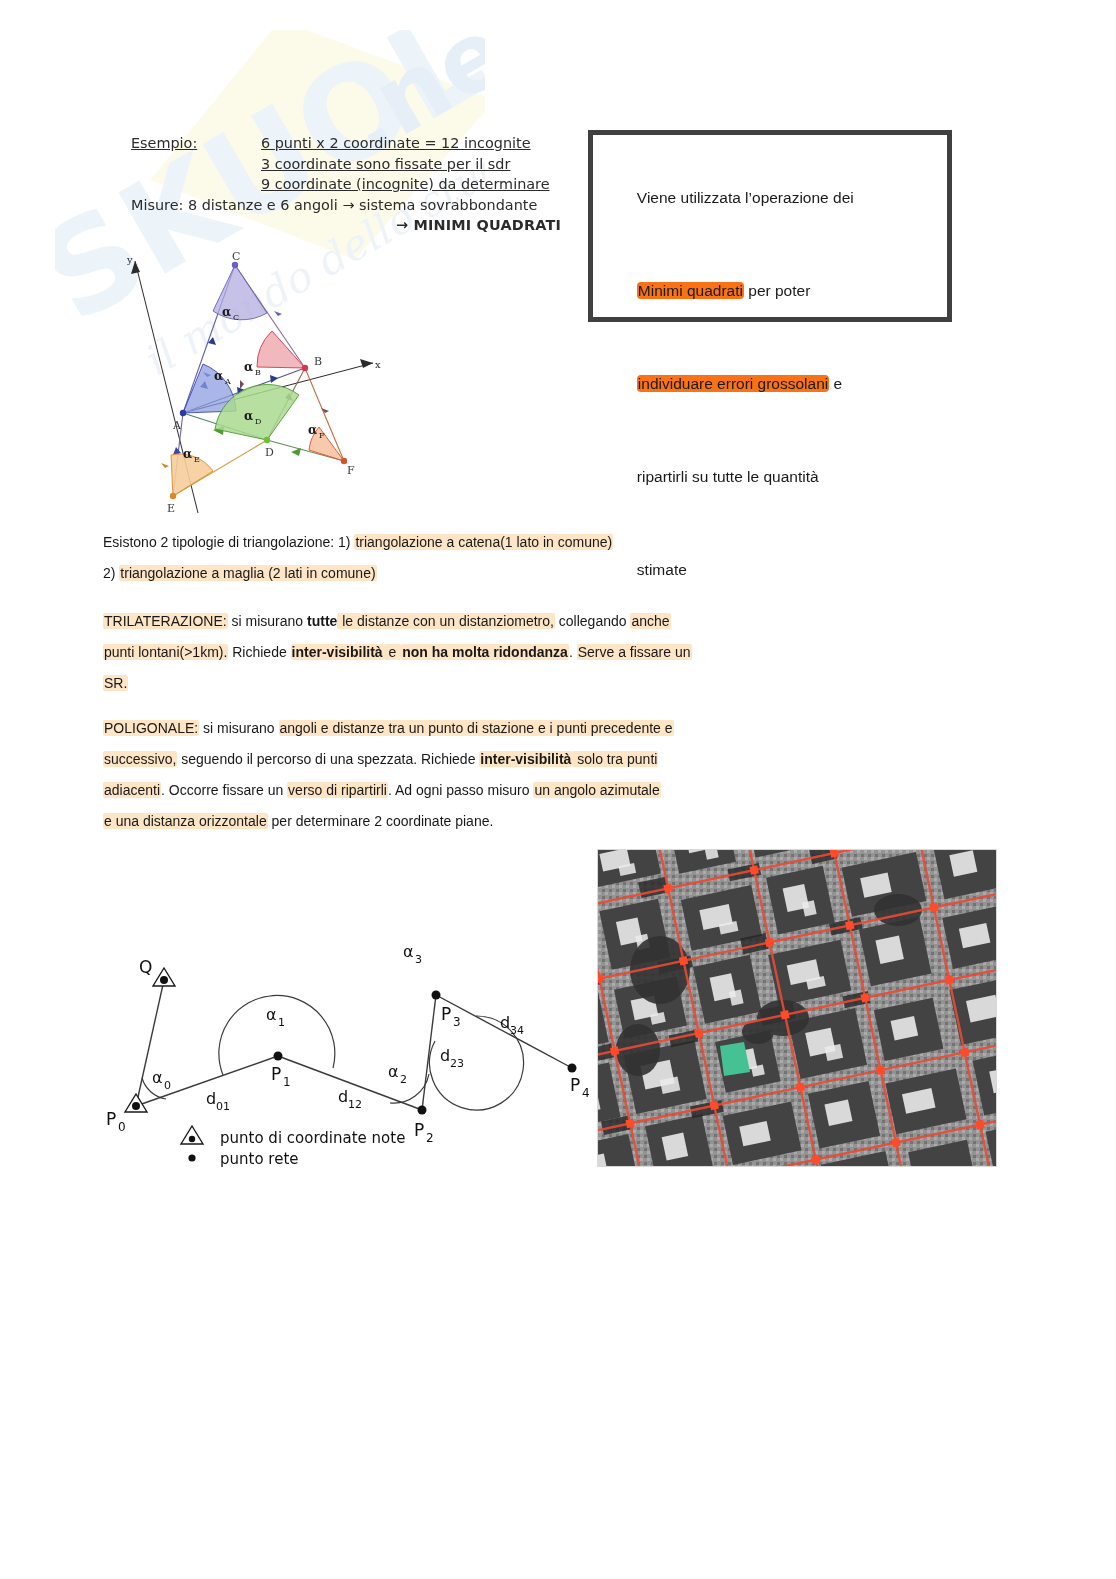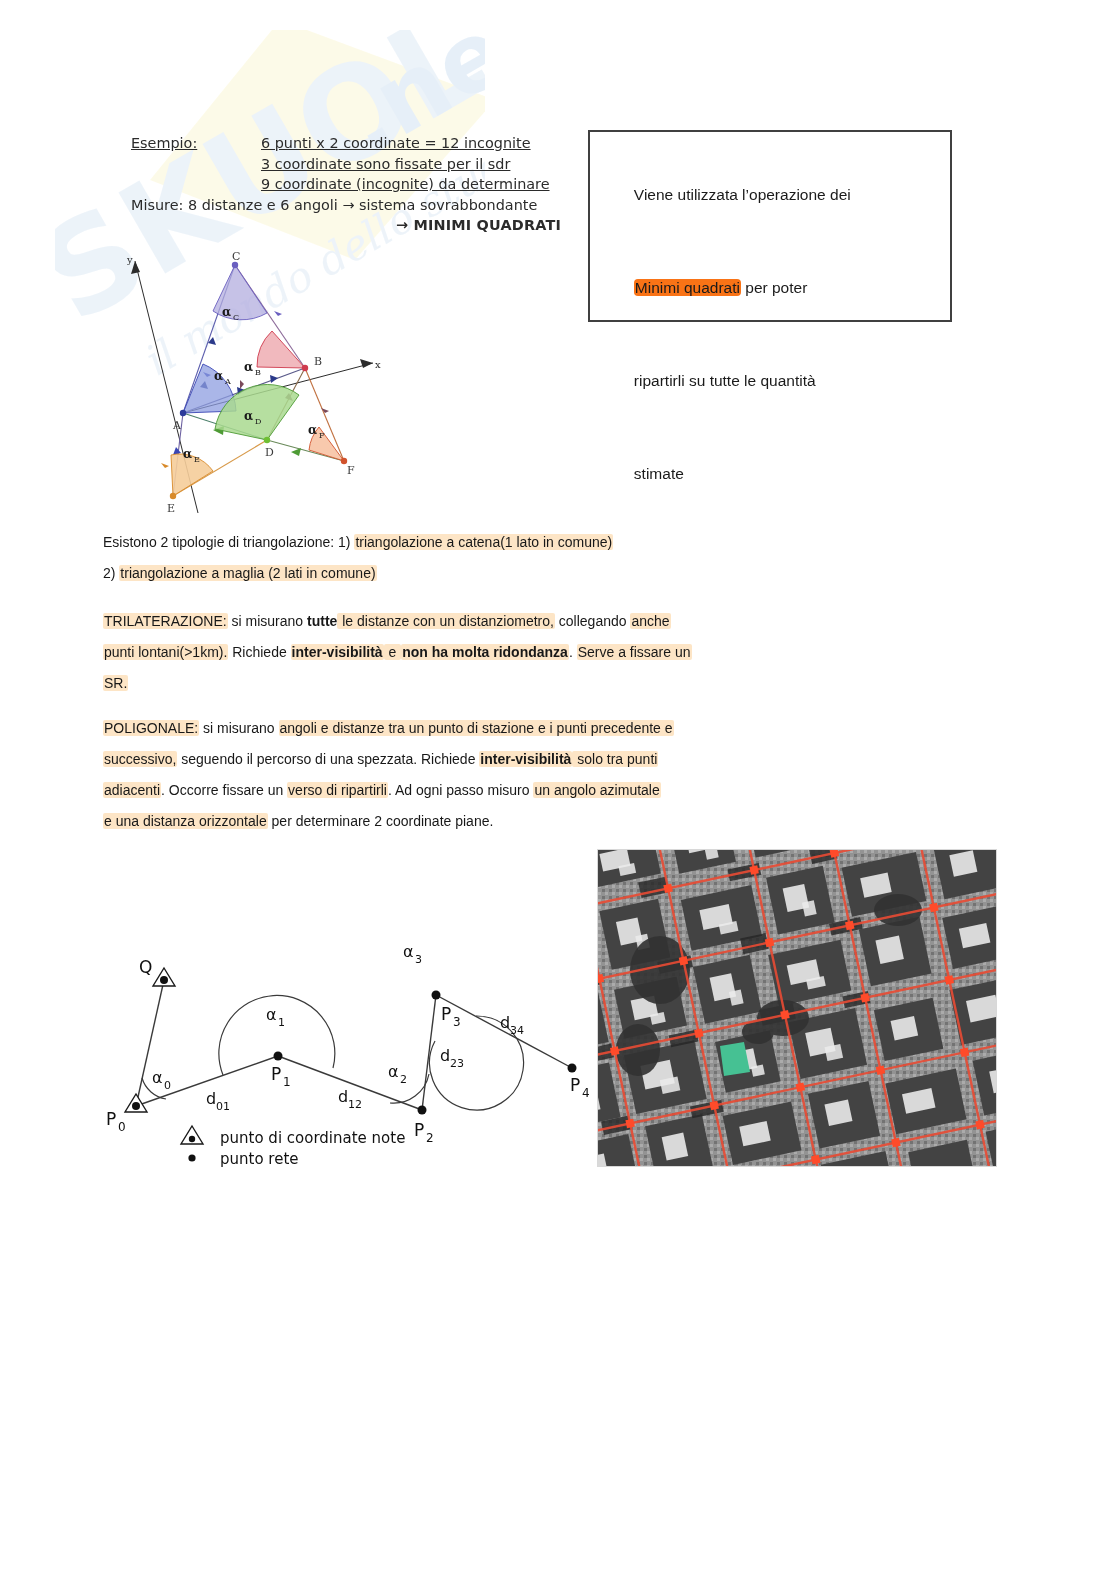--- a/index.html
+++ b/index.html
@@ -39,21 +39,21 @@
   .example-row { display: flex; white-space: pre; text-decoration: underline; }
   .ex-label { width: 130px; flex: none; }
   .ex-misure { white-space: pre; }
   .ex-right { text-align: right; font-weight: bold; letter-spacing: .2px; }
 
   
   .infobox {
     position: absolute;
     left: 588px; top: 130px;
     width: 364px; height: 192px;
-    border: 2px solid #404040;
+    border: 5px solid #404040;
     background: #ffffff;
     padding: 16px 18px 0 18px;
     font-size: 15.5px;
     line-height: 31px;
     z-index: 3;
   }
   .infobox .ln { white-space: pre; }
 
   
   .hl { background: #f97316; border-radius: 4px; padding: 0 1px; }
@@ -141,20 +141,23 @@
     <div class="ex-misure">Misure: 8 distanze e 6 angoli → sistema sovrabbondante</div>
     <div class="ex-right">→ MINIMI QUADRATI</div>
   </div>
 
   <div class="infobox">
     <div class="ln">
       <span>Viene utilizzata l’operazione dei</span>
     </div>
     <div class="ln">
       <span class="hl">Minimi quadrati</span><span> per poter</span>
+    </div>
+    <div class="ln">
+      <span class="hl">individuare errori grossolani</span><span> e</span>
     </div>
     <div class="ln">
       <span>ripartirli su tutte le quantità</span>
     </div>
     <div class="ln">
       <span>stimate</span>
     </div>
   </div>
 
   <svg class="tri-fig" viewBox="0 0 295 275">

